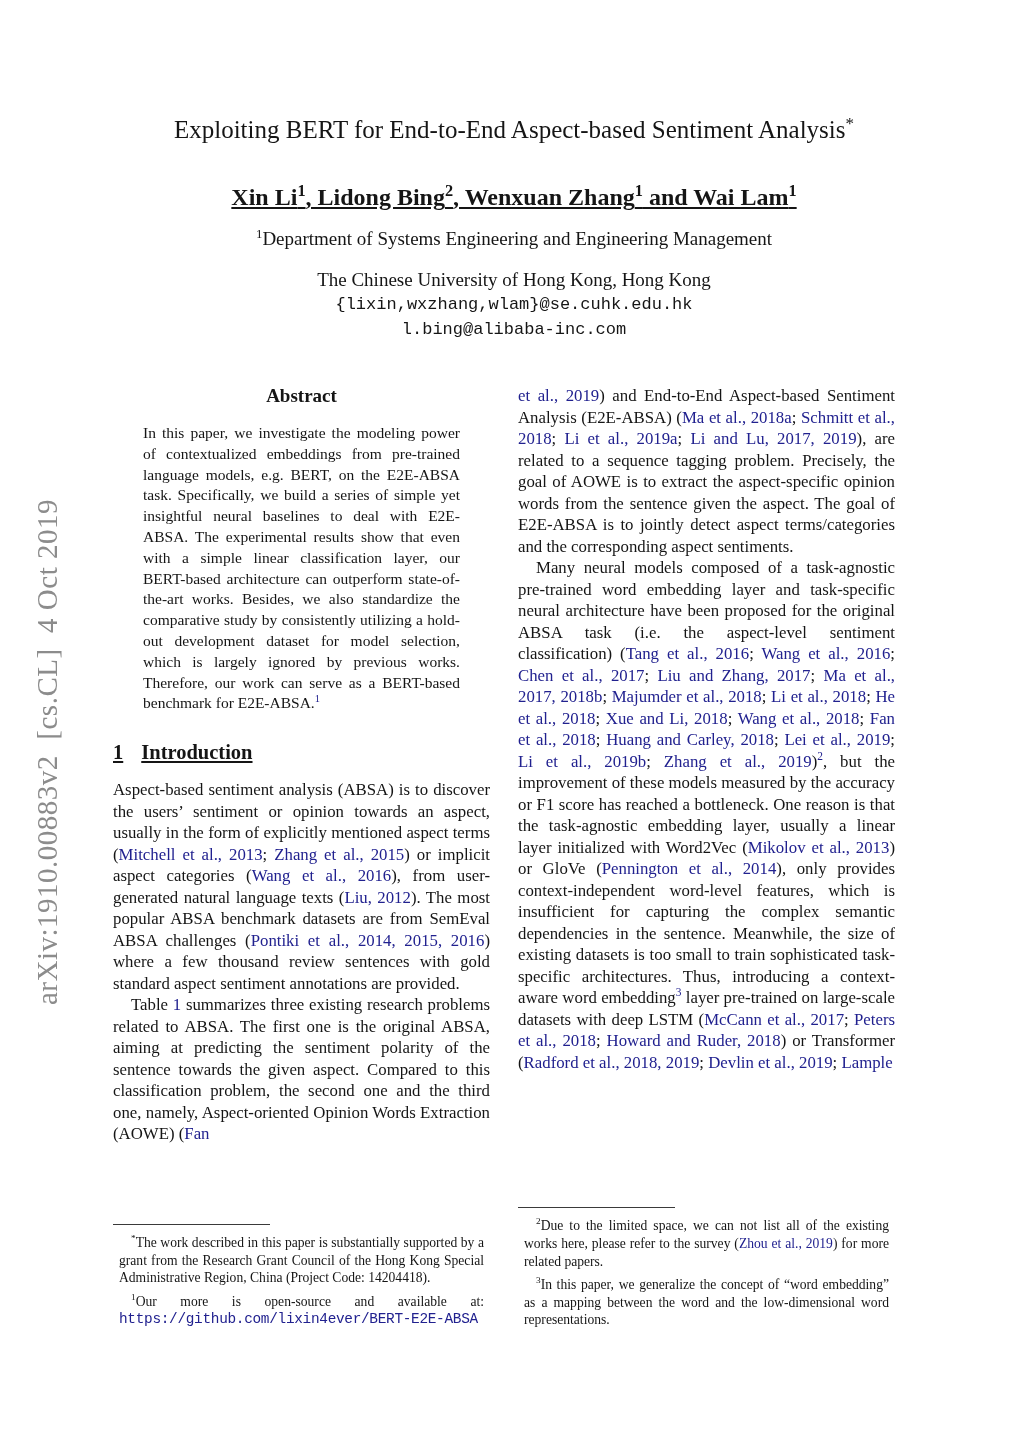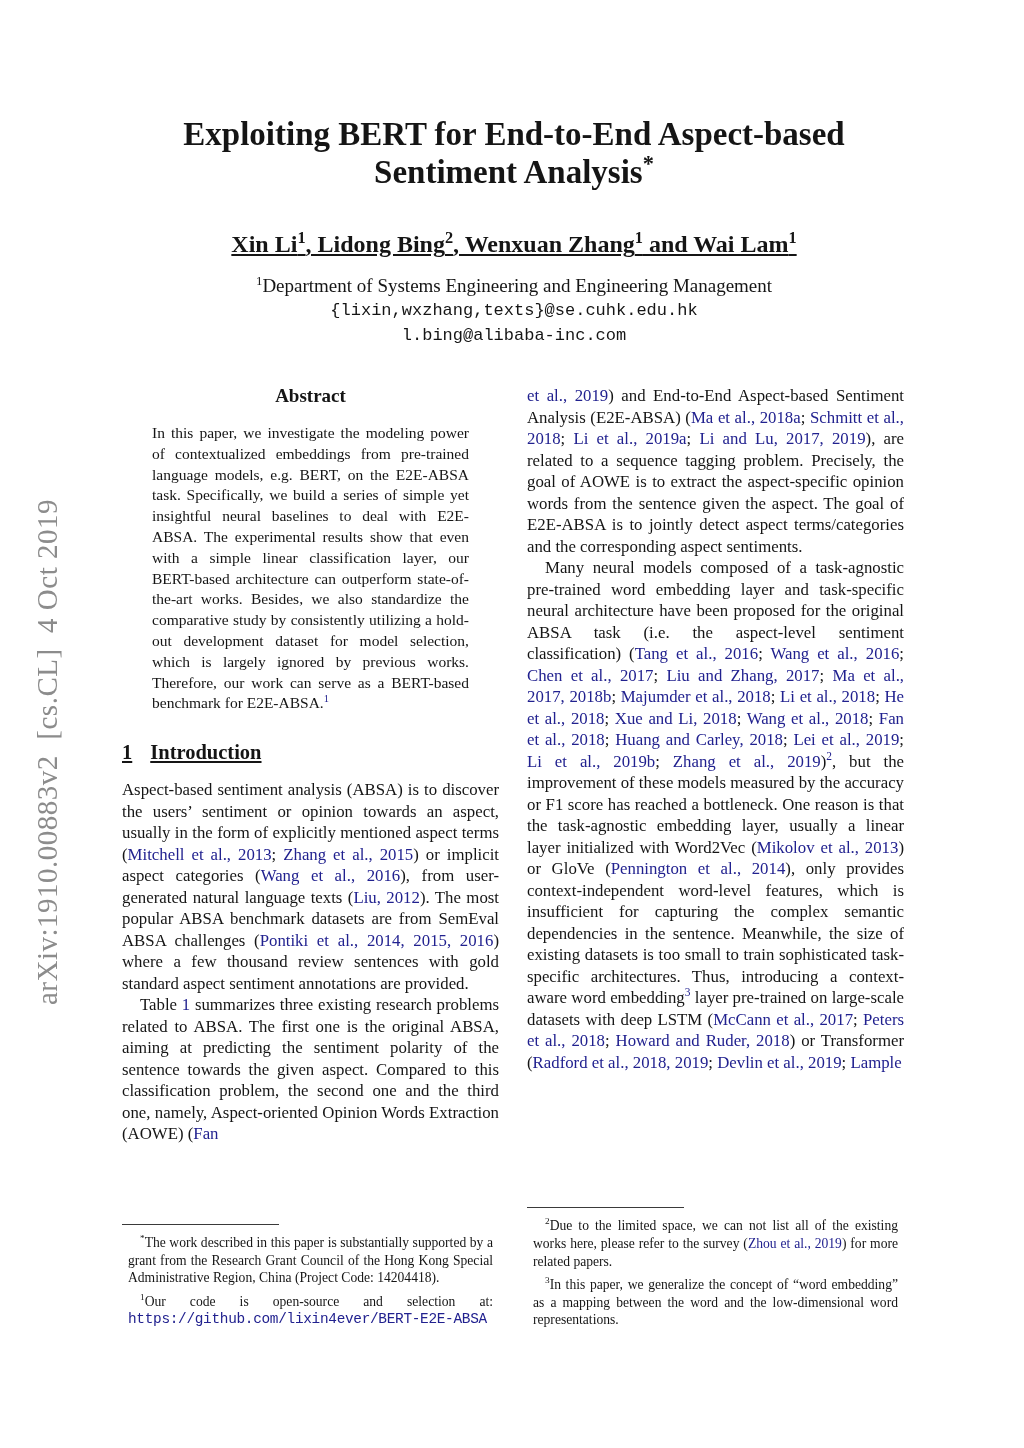--- a/index.html
+++ b/index.html
@@ -30,37 +30,37 @@
     letter-spacing: 0.5px;
   }
 
   
   .header {
     position: absolute;
     top: 116px; left: 123px; width: 782px;
     text-align: center;
   }
   .title {
-    font-size: 33px; font-weight: bold;
+    font-size: 25px; font-weight: normal;
     margin: 0 0 40px 0; line-height: 1.15;
   }
   .authors {
     font-size: 24px; font-weight: bold;
     margin: 0 0 3px 0; line-height: 25px; text-decoration: underline;
   }
   .affil { font-size: 19px; line-height: 25px; margin-top: 16px; }
   .email {
     font-family: "Liberation Mono", monospace;
     font-size: 17px; line-height: 25px; letter-spacing: 0px;
   }
 
   
   .columns {
     position: absolute;
-    top: 385px; left: 122px; width: 782px; height: 950px;
+    top: 385px; left: 113px; width: 782px; height: 950px;
     display: flex; gap: 28px;
   }
   .col {
     width: 377px; height: 950px;
     display: flex; flex-direction: column;
     overflow: hidden;
   }
 
   .abstract-heading {
     font-size: 19px; font-weight: bold;
@@ -113,41 +113,42 @@
 <body>
 
 <div class="page">
 
   <div class="arxiv-sidebar">arXiv:1910.00883v2  [cs.CL]  4 Oct 2019</div>
 
   <div class="header">
     <h1 class="title"><span>Exploiting BERT for End-to-End Aspect-based Sentiment Analysis</span><span class="seg-sup">*</span></h1>
     <div class="authors"><span>Xin Li</span><span class="seg-sup">1</span><span>, Lidong Bing</span><span class="seg-sup">2</span><span>, Wenxuan Zhang</span><span class="seg-sup">1</span><span> and Wai Lam</span><span class="seg-sup">1</span></div>
     <div class="affil"><span class="seg-sup">1</span><span>Department of Systems Engineering and Engineering Management</span></div>
-    <div class="email">{lixin,wxzhang,texts}@se.cuhk.edu.hk</div>
+    <div class="affil">The Chinese University of Hong Kong, Hong Kong</div>
+    <div class="email">{lixin,wxzhang,wlam}@se.cuhk.edu.hk</div>
     <div class="email">l.bing@alibaba-inc.com</div>
   </div>
 
   <div class="columns">
 
     <div class="col col-left">
       <div class="abstract">
         <div class="abstract-heading">Abstract</div>
         <p class="abstract-body"><span>In this paper, we investigate the modeling power of contextualized embeddings from pre-trained language models, e.g. BERT, on the E2E-ABSA task. Specifically, we build a series of simple yet insightful neural baselines to deal with E2E-ABSA. The experimental results show that even with a simple linear classification layer, our BERT-based architecture can outperform state-of-the-art works. Besides, we also standardize the comparative study by consistently utilizing a hold-out development dataset for model selection, which is largely ignored by previous works. Therefore, our work can serve as a BERT-based benchmark for E2E-ABSA.</span><span class="seg-suplink">1</span></p>
       </div>
 
       <h2 class="section-heading"><span>1</span><span class="secgap"></span><span>Introduction</span></h2>
 
       <p class="body-p noindent"><span>Aspect-based sentiment analysis (ABSA) is to discover the users’ sentiment or opinion towards an aspect, usually in the form of explicitly mentioned aspect terms (</span><span class="seg-link">Mitchell et al., 2013</span><span>; </span><span class="seg-link">Zhang et al., 2015</span><span>) or implicit aspect categories (</span><span class="seg-link">Wang et al., 2016</span><span>), from user-generated natural language texts (</span><span class="seg-link">Liu, 2012</span><span>). The most popular ABSA benchmark datasets are from SemEval ABSA challenges (</span><span class="seg-link">Pontiki et al., 2014, 2015, 2016</span><span>) where a few thousand review sentences with gold standard aspect sentiment annotations are provided.</span></p>
       <p class="body-p indent"><span>Table </span><span class="seg-link">1</span><span> summarizes three existing research problems related to ABSA. The first one is the original ABSA, aiming at predicting the sentiment polarity of the sentence towards the given aspect. Compared to this classification problem, the second one and the third one, namely, Aspect-oriented Opinion Words Extraction (AOWE) (</span><span class="seg-link">Fan</span></p>
 
       <div class="footnotes">
         <div class="fnrule"></div>
         <p class="fn"><span class="seg-sup">*</span><span>The work described in this paper is substantially supported by a grant from the Research Grant Council of the Hong Kong Special Administrative Region, China (Project Code: 14204418).</span></p>
-        <p class="fn"><span class="seg-sup">1</span><span>Our code is open-source and selection at: </span><span class="seg-monolink">https://github.com/lixin4ever/BERT-E2E-ABSA</span></p>
+        <p class="fn"><span class="seg-sup">1</span><span>Our more is open-source and available at: </span><span class="seg-monolink">https://github.com/lixin4ever/BERT-E2E-ABSA</span></p>
       </div>
     </div>
 
     <div class="col col-right">
       <p class="body-p noindent"><span class="seg-link">et al., 2019</span><span>) and End-to-End Aspect-based Sentiment Analysis (E2E-ABSA) (</span><span class="seg-link">Ma et al., 2018a</span><span>; </span><span class="seg-link">Schmitt et al., 2018</span><span>; </span><span class="seg-link">Li et al., 2019a</span><span>; </span><span class="seg-link">Li and Lu, 2017, 2019</span><span>), are related to a sequence tagging problem. Precisely, the goal of AOWE is to extract the aspect-specific opinion words from the sentence given the aspect. The goal of E2E-ABSA is to jointly detect aspect terms/categories and the corresponding aspect sentiments.</span></p>
       <p class="body-p indent"><span>Many neural models composed of a task-agnostic pre-trained word embedding layer and task-specific neural architecture have been proposed for the original ABSA task (i.e. the aspect-level sentiment classification) (</span><span class="seg-link">Tang et al., 2016</span><span>; </span><span class="seg-link">Wang et al., 2016</span><span>; </span><span class="seg-link">Chen et al., 2017</span><span>; </span><span class="seg-link">Liu and Zhang, 2017</span><span>; </span><span class="seg-link">Ma et al., 2017, 2018b</span><span>; </span><span class="seg-link">Majumder et al., 2018</span><span>; </span><span class="seg-link">Li et al., 2018</span><span>; </span><span class="seg-link">He et al., 2018</span><span>; </span><span class="seg-link">Xue and Li, 2018</span><span>; </span><span class="seg-link">Wang et al., 2018</span><span>; </span><span class="seg-link">Fan et al., 2018</span><span>; </span><span class="seg-link">Huang and Carley, 2018</span><span>; </span><span class="seg-link">Lei et al., 2019</span><span>; </span><span class="seg-link">Li et al., 2019b</span><span>; </span><span class="seg-link">Zhang et al., 2019</span><span>)</span><span class="seg-suplink">2</span><span>, but the improvement of these models measured by the accuracy or F1 score has reached a bottleneck. One reason is that the task-agnostic embedding layer, usually a linear layer initialized with Word2Vec (</span><span class="seg-link">Mikolov et al., 2013</span><span>) or GloVe (</span><span class="seg-link">Pennington et al., 2014</span><span>), only provides context-independent word-level features, which is insufficient for capturing the complex semantic dependencies in the sentence. Meanwhile, the size of existing datasets is too small to train sophisticated task-specific architectures. Thus, introducing a context-aware word embedding</span><span class="seg-suplink">3</span><span> layer pre-trained on large-scale datasets with deep LSTM (</span><span class="seg-link">McCann et al., 2017</span><span>; </span><span class="seg-link">Peters et al., 2018</span><span>; </span><span class="seg-link">Howard and Ruder, 2018</span><span>) or Transformer (</span><span class="seg-link">Radford et al., 2018, 2019</span><span>; </span><span class="seg-link">Devlin et al., 2019</span><span>; </span><span class="seg-link">Lample</span></p>
 
       <div class="footnotes">
         <div class="fnrule"></div>
         <p class="fn"><span class="seg-sup">2</span><span>Due to the limited space, we can not list all of the existing works here, please refer to the survey (</span><span class="seg-link">Zhou et al., 2019</span><span>) for more related papers.</span></p>

